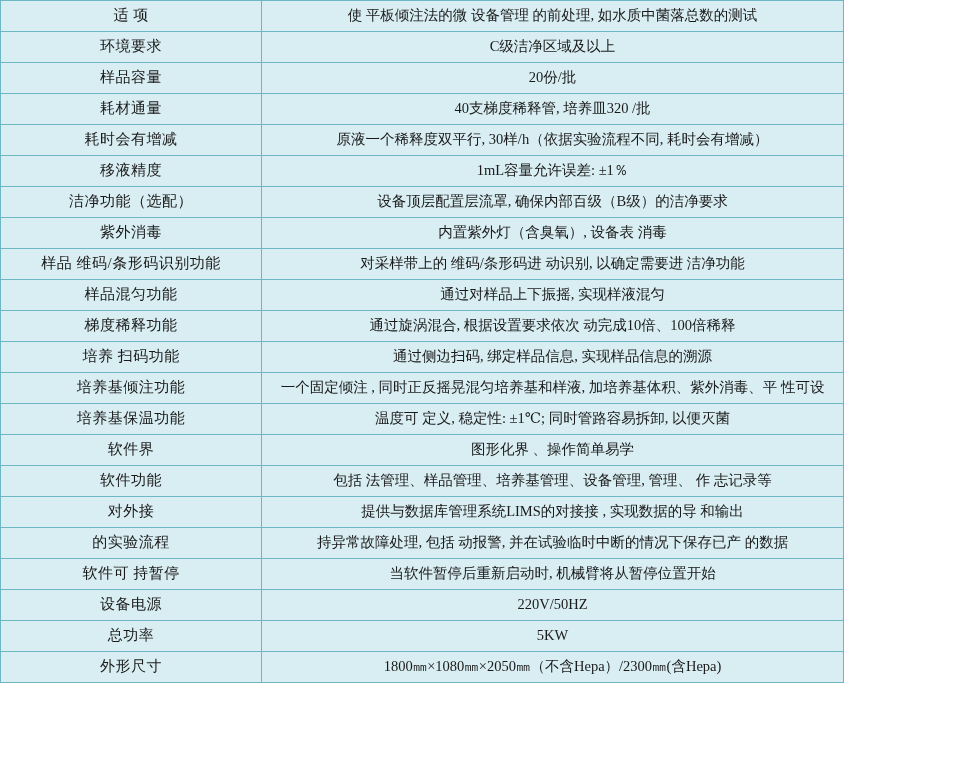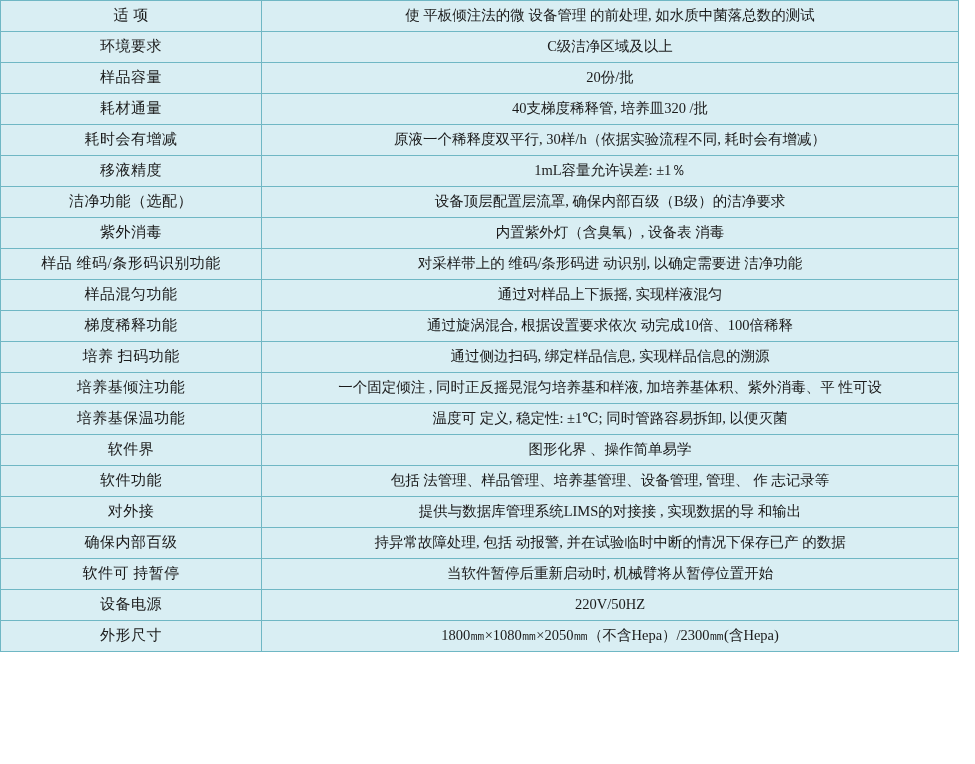--- a/index.html
+++ b/index.html
@@ -9,21 +9,21 @@
   }
   body {
     width: 975px;
     height: 764px;
     font-family: "Liberation Serif", "DejaVu Serif", serif;
     color: #1a1a1a;
     overflow: hidden;
   }
   table.spec-table {
     border-collapse: collapse;
-    width: 959px;
+    width: 844px;
     table-layout: fixed;
   }
   table.spec-table td {
     border: 1px solid #6fb7c4;
     background: #d9eef3;
     padding: 0;
     vertical-align: middle;
   }
   td.label-cell {
     width: 260px;
@@ -108,29 +108,33 @@
     </tr>
     <tr class="row-h-tall">
       <td class="label-cell">软件功能</td>
       <td class="value-cell">包括  法管理、样品管理、培养基管理、设备管理,      管理、  作  志记录等</td>
     </tr>
     <tr class="row-h-tall">
       <td class="label-cell">对外接</td>
       <td class="value-cell">提供与数据库管理系统LIMS的对接接  , 实现数据的导  和输出</td>
     </tr>
     <tr class="row-h-tall">
-      <td class="label-cell">确保内部百级</td>
+      <td class="label-cell">的实验流程</td>
       <td class="value-cell">持异常故障处理, 包括  动报警, 并在试验临时中断的情况下保存已产  的数据</td>
     </tr>
     <tr class="row-h-tall">
       <td class="label-cell">软件可  持暂停</td>
       <td class="value-cell">当软件暂停后重新启动时, 机械臂将从暂停位置开始</td>
     </tr>
     <tr class="row-h-tall">
       <td class="label-cell">设备电源</td>
       <td class="value-cell">220V/50HZ</td>
     </tr>
     <tr class="row-h-tall">
+      <td class="label-cell">总功率</td>
+      <td class="value-cell">5KW</td>
+    </tr>
+    <tr class="row-h-tall">
       <td class="label-cell">外形尺寸</td>
       <td class="value-cell">1800㎜×1080㎜×2050㎜（不含Hepa）/2300㎜(含Hepa)</td>
     </tr>
   </tbody>
 </table>
 
 </body></html>

